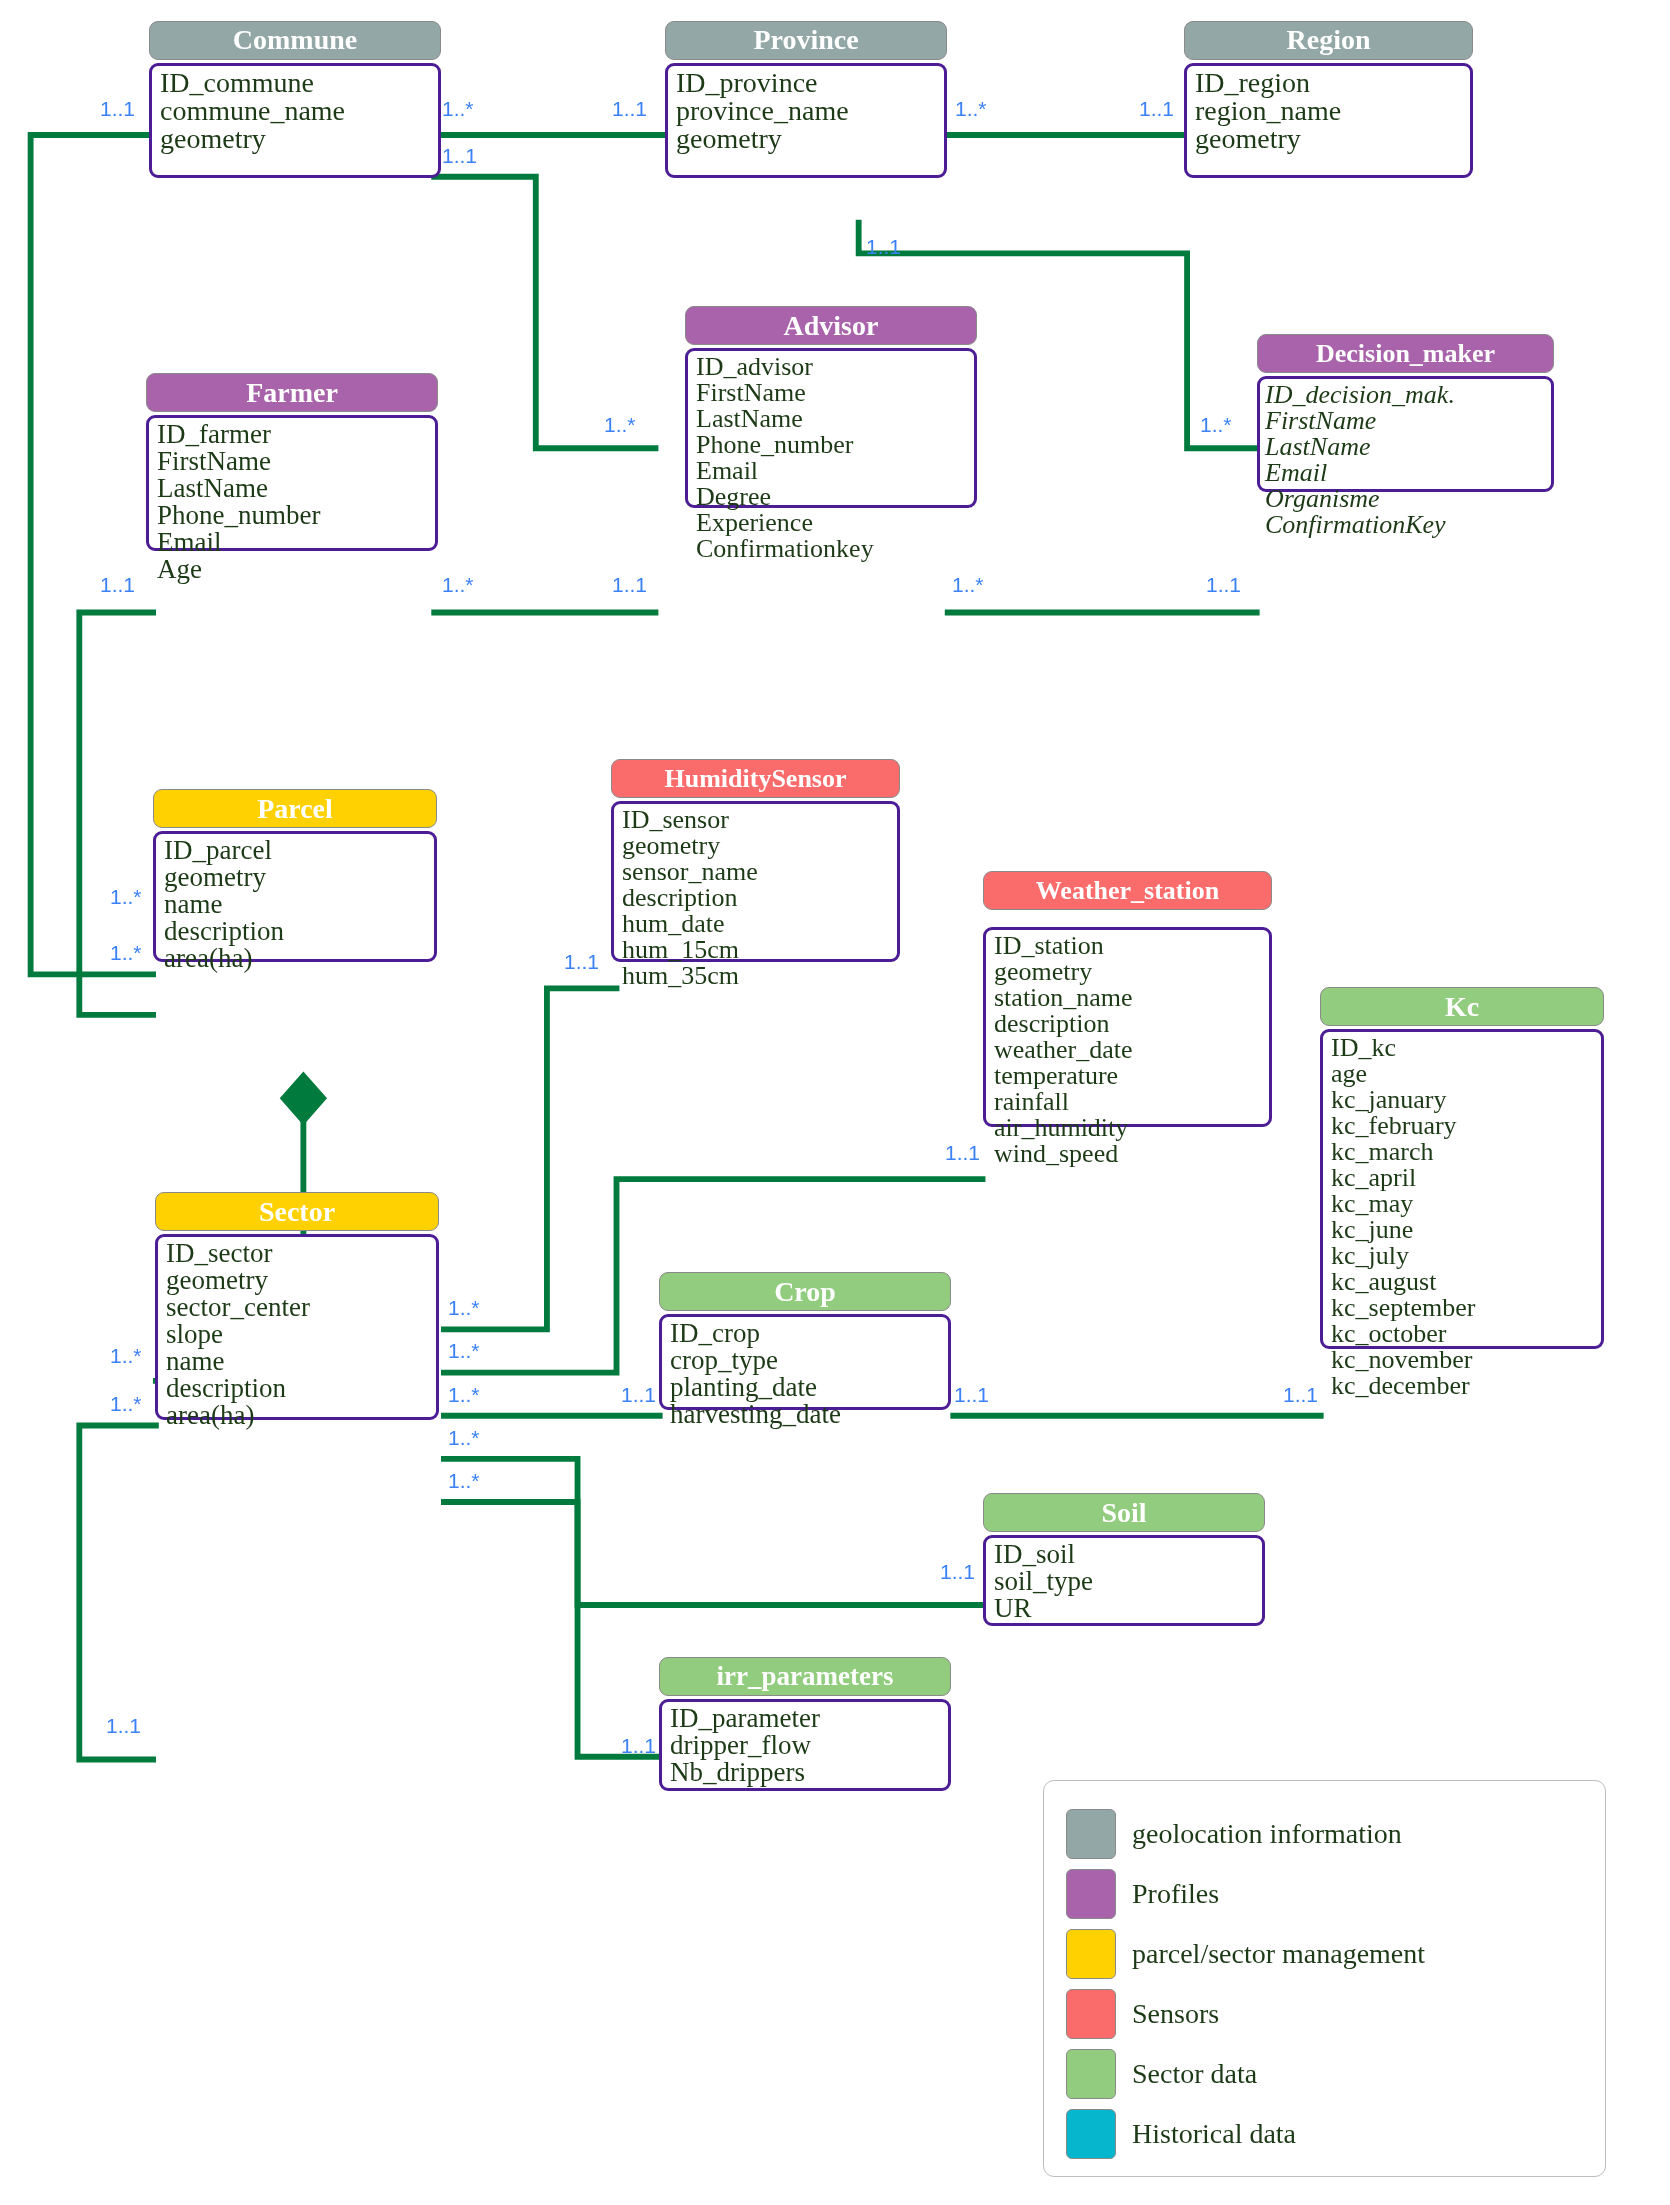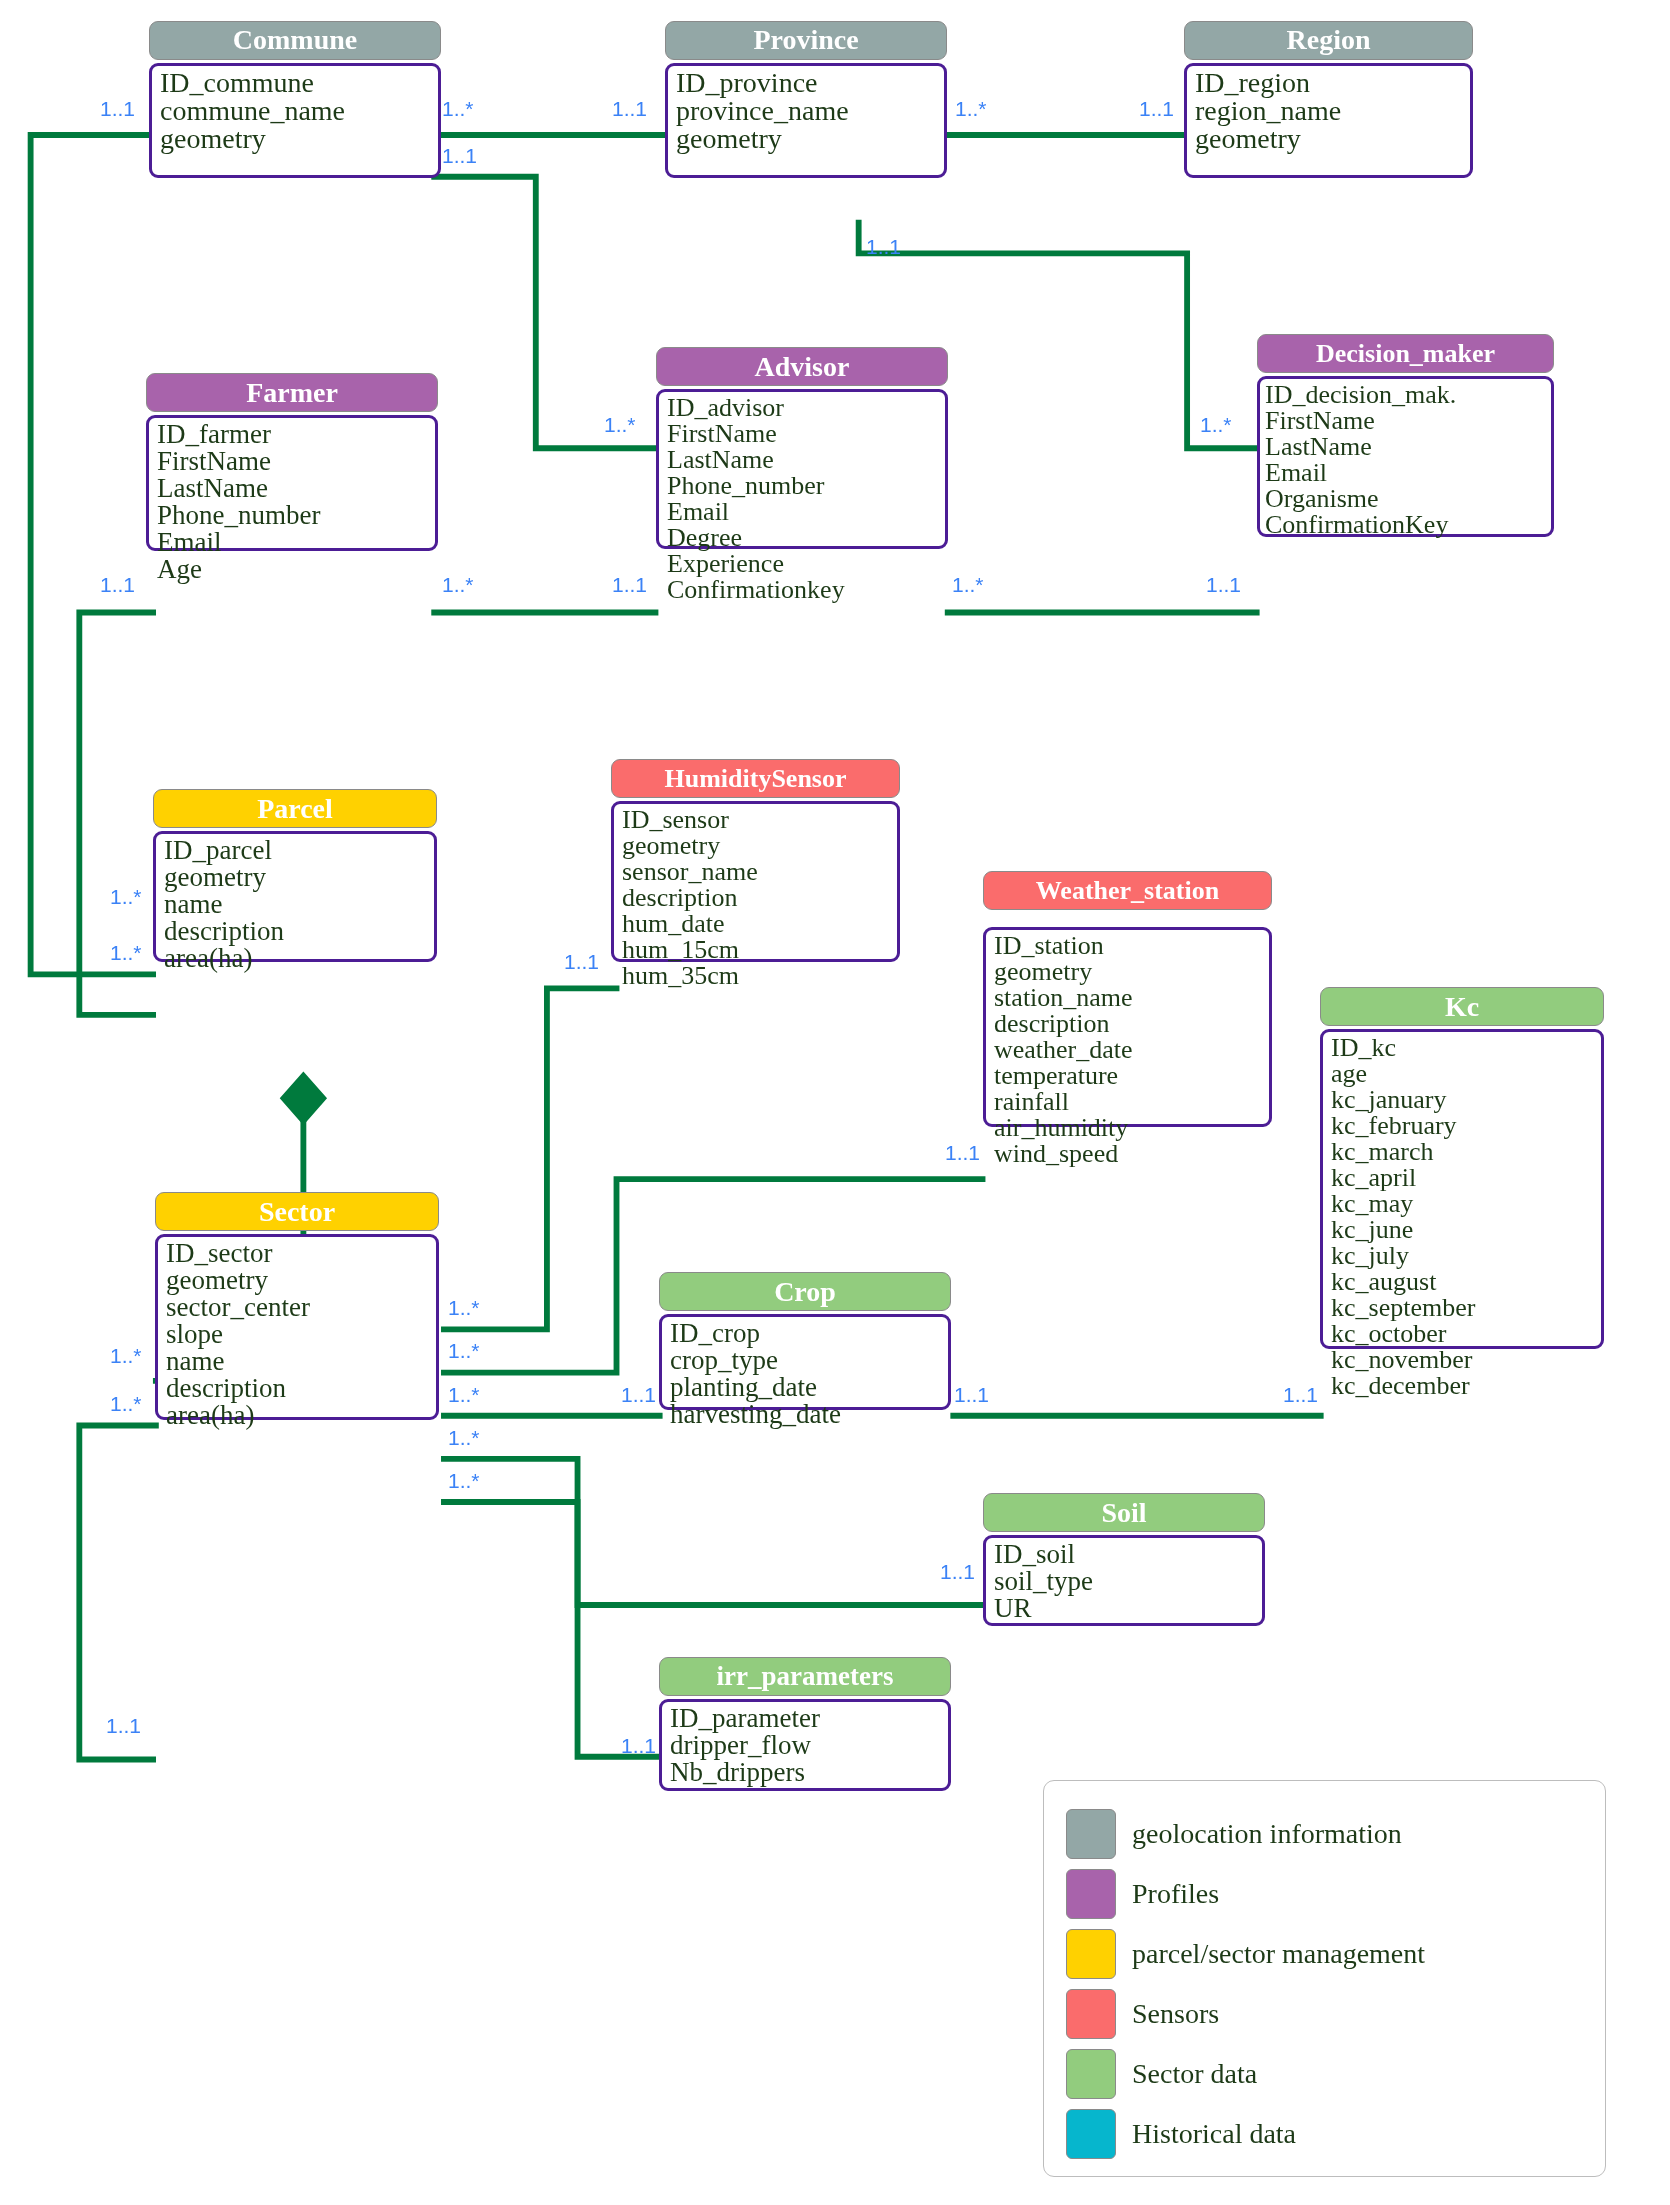--- a/index.html
+++ b/index.html
@@ -119,37 +119,37 @@
 
   <div class="entity" style="left:1184px;top:20.6px;width:289px;">
     <div class="ent-header" style="height:39px;font-size:28px;background:#93a7a6;">Region</div>
     <div class="ent-body" style="margin-top:3px;height:115px;font-size:28px;">
       <div class="attr">ID_region</div>
       <div class="attr">region_name</div>
       <div class="attr">geometry</div>
     </div>
   </div>
 
-  <div class="entity" style="left:656px;top:306px;width:292px;margin-top:41px;">
+  <div class="entity" style="left:685px;top:306px;width:292px;">
     <div class="ent-header" style="height:39px;font-size:28px;background:#a863ab;">Advisor</div>
     <div class="ent-body" style="margin-top:3px;height:160px;font-size:26px;">
       <div class="attr">ID_advisor</div>
       <div class="attr">FirstName</div>
       <div class="attr">LastName</div>
       <div class="attr">Phone_number</div>
       <div class="attr">Email</div>
       <div class="attr">Degree</div>
       <div class="attr">Experience</div>
       <div class="attr">Confirmationkey</div>
     </div>
   </div>
 
   <div class="entity" style="left:1257px;top:334px;width:297px;">
     <div class="ent-header" style="height:39px;font-size:26px;background:#a863ab;">Decision_maker</div>
-    <div class="ent-body" style="margin-top:3px;height:161px;font-size:26px;padding-left:5px;">
+    <div class="ent-body" style="margin-top:3px;height:116px;font-size:26px;padding-left:5px;font-style:italic;">
       <div class="attr">ID_decision_mak.</div>
       <div class="attr">FirstName</div>
       <div class="attr">LastName</div>
       <div class="attr">Email</div>
       <div class="attr">Organisme</div>
       <div class="attr">ConfirmationKey</div>
     </div>
   </div>
 
   <div class="entity" style="left:146px;top:373px;width:292px;">

